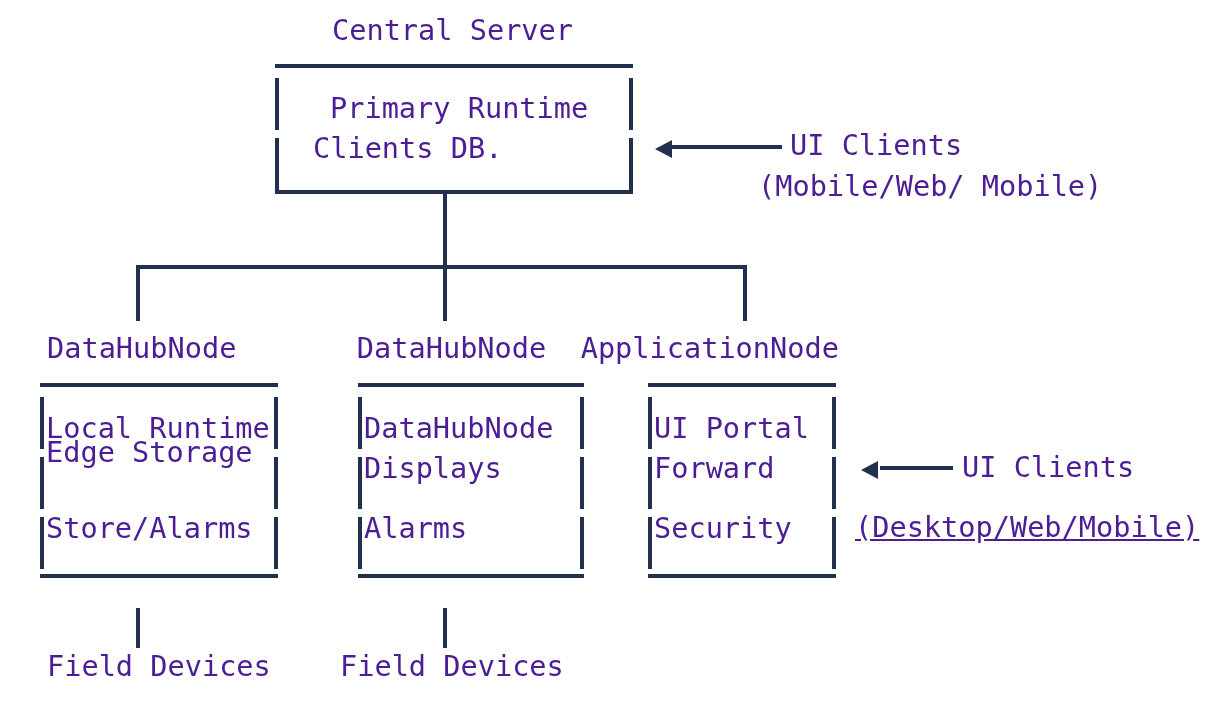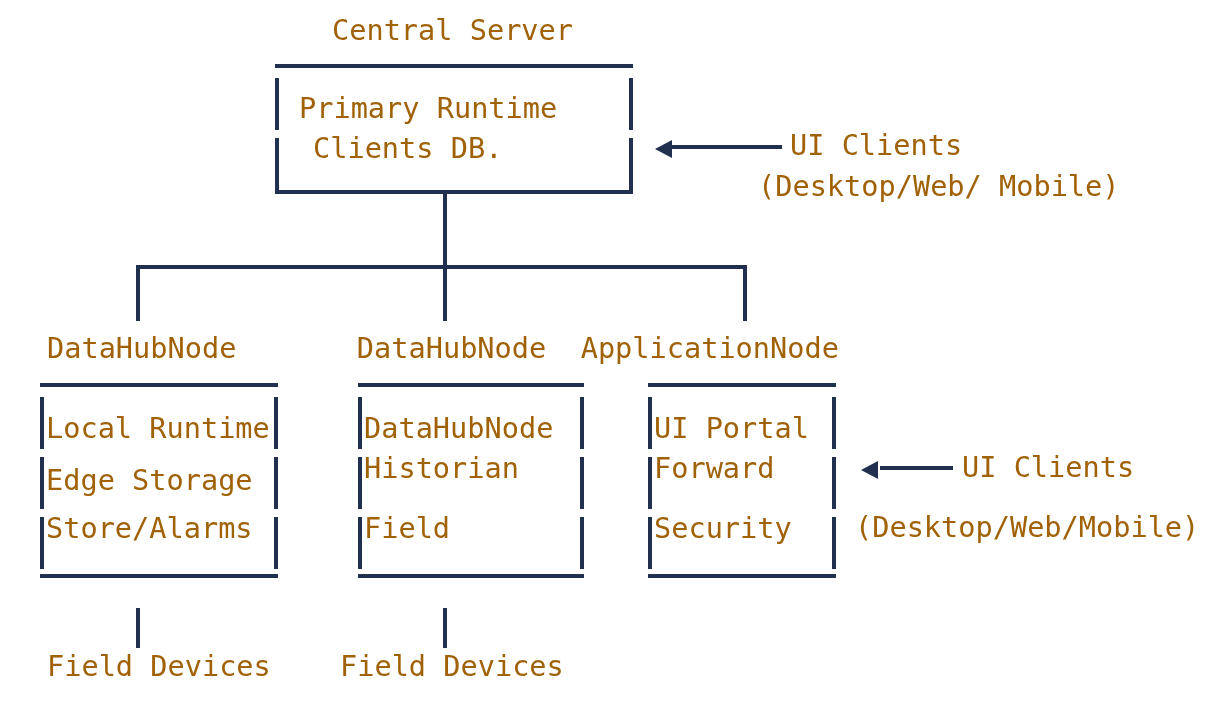--- a/index.html
+++ b/index.html
@@ -19,21 +19,21 @@
   }
 
   
   .abs { position: absolute; }
 
   .mono {
     font-family: "DejaVu Sans Mono", "Liberation Mono", monospace;
     font-size: 28.6px;
     line-height: 40px;
     white-space: pre;
-    color: #a16207;
+    color: #4c1d95;
     letter-spacing: 0;
   }
 
   
   .vbar {
     position: absolute;
     width: 4px;
     background: #22304f;
   }
   .hbar {
@@ -61,21 +61,21 @@
   #title-central-server { left: 332px; top: 10px; }
 
   
   #topbox-top     { left: 275px; top: 64px;  width: 358px; }
   #topbox-bottom  { left: 275px; top: 190px; width: 358px; }
   #topbox-left-1  { left: 275px; top: 78px;  height: 52px; }
   #topbox-left-2  { left: 275px; top: 138px; height: 52px; }
   #topbox-right-1 { left: 629px; top: 78px;  height: 52px; }
   #topbox-right-2 { left: 629px; top: 138px; height: 52px; }
 
-  #topbox-line-1 { left: 299px; top: 88px; }
+  #topbox-line-1 { left: 330px; top: 88px; }
   #topbox-line-2 { left: 313px; top: 128px; }
 
   
   #arrow1-line { left: 672px; top: 145px; width: 110px; }
   #arrow1-head { left: 655px; top: 140px; }
   #arrow1-label    { left: 790px; top: 125px; }
   #arrow1-sublabel { left: 758px; top: 166px; }
 
   
   #trunk { left: 443px; top: 194px; height: 75px; }
@@ -92,21 +92,21 @@
   
   #b1-top    { left: 40px;  top: 383px; width: 238px; }
   #b1-bottom { left: 40px;  top: 574px; width: 238px; }
   #b1-l1 { left: 40px;  top: 397px; height: 52px; }
   #b1-l2 { left: 40px;  top: 457px; height: 52px; }
   #b1-l3 { left: 40px;  top: 517px; height: 52px; }
   #b1-r1 { left: 274px; top: 397px; height: 52px; }
   #b1-r2 { left: 274px; top: 457px; height: 52px; }
   #b1-r3 { left: 274px; top: 517px; height: 52px; }
   #b1-row1 { left: 46px; top: 408px; text-align: center; }
-  #b1-row2 { left: 46px; top: 460px; }
+  #b1-row2 { left: 46px; top: 432px; }
   #b1-row3 { left: 46px; top: 508px; }
 
   
   #b2-top    { left: 358px; top: 383px; width: 226px; }
   #b2-bottom { left: 358px; top: 574px; width: 226px; }
   #b2-l1 { left: 358px; top: 397px; height: 52px; }
   #b2-l2 { left: 358px; top: 457px; height: 52px; }
   #b2-l3 { left: 358px; top: 517px; height: 52px; }
   #b2-r1 { left: 580px; top: 397px; height: 52px; }
   #b2-r2 { left: 580px; top: 457px; height: 52px; }
@@ -125,21 +125,21 @@
   #b3-r2 { left: 832px; top: 457px; height: 52px; }
   #b3-r3 { left: 832px; top: 517px; height: 52px; }
   #b3-row1 { left: 654px; top: 408px; text-align: right; }
   #b3-row2 { left: 654px; top: 448px; }
   #b3-row3 { left: 654px; top: 508px; }
 
   
   #arrow2-line { left: 880px; top: 466px; width: 73px; }
   #arrow2-head { left: 861px; top: 461px; }
   #arrow2-label    { left: 962px; top: 447px; }
-  #arrow2-sublabel { left: 855px; top: 507px; }
+  #arrow2-sublabel { left: 855px; top: 507px; text-decoration: underline; }
 
   
   #fd-drop-1 { left: 136px; top: 608px; height: 40px; }
   #fd-drop-2 { left: 443px; top: 608px; height: 40px; }
   #fd-label-1 { left: 47px;  top: 646px; }
   #fd-label-2 { left: 340px; top: 646px; }
 </style>
 </head>
 <body>
 
@@ -154,21 +154,21 @@
   <div class="vbar" id="topbox-right-2"></div>
 
   <div class="abs mono" id="topbox-line-1">Primary Runtime</div>
   <div class="abs mono" id="topbox-line-2">Clients DB.</div>
 </div>
 
 <div>
   <div class="arrow-line" id="arrow1-line"></div>
   <div class="arrow-head" id="arrow1-head"></div>
   <div class="abs mono" id="arrow1-label">UI Clients</div>
-  <div class="abs mono" id="arrow1-sublabel">(Desktop/Web/ Mobile)</div>
+  <div class="abs mono" id="arrow1-sublabel">(Mobile/Web/ Mobile)</div>
 </div>
 
 <div>
   <div class="vbar" id="trunk"></div>
   <div class="hbar" id="dist-bar"></div>
   <div class="vbar" id="drop-left"></div>
   <div class="vbar" id="drop-mid"></div>
   <div class="vbar" id="drop-right"></div>
 </div>
 
@@ -193,22 +193,22 @@
   <div class="hbar" id="b2-top"></div>
   <div class="hbar" id="b2-bottom"></div>
   <div class="vbar" id="b2-l1"></div>
   <div class="vbar" id="b2-l2"></div>
   <div class="vbar" id="b2-l3"></div>
   <div class="vbar" id="b2-r1"></div>
   <div class="vbar" id="b2-r2"></div>
   <div class="vbar" id="b2-r3"></div>
 
   <div class="abs mono" id="b2-row1">DataHubNode</div>
-  <div class="abs mono" id="b2-row2">Historian   </div>
-  <div class="abs mono" id="b2-row3">Field      </div>
+  <div class="abs mono" id="b2-row2">Displays   </div>
+  <div class="abs mono" id="b2-row3">Alarms      </div>
 </div>
 
 <div>
   <div class="hbar" id="b3-top"></div>
   <div class="hbar" id="b3-bottom"></div>
   <div class="vbar" id="b3-l1"></div>
   <div class="vbar" id="b3-l2"></div>
   <div class="vbar" id="b3-l3"></div>
   <div class="vbar" id="b3-r1"></div>
   <div class="vbar" id="b3-r2"></div>

